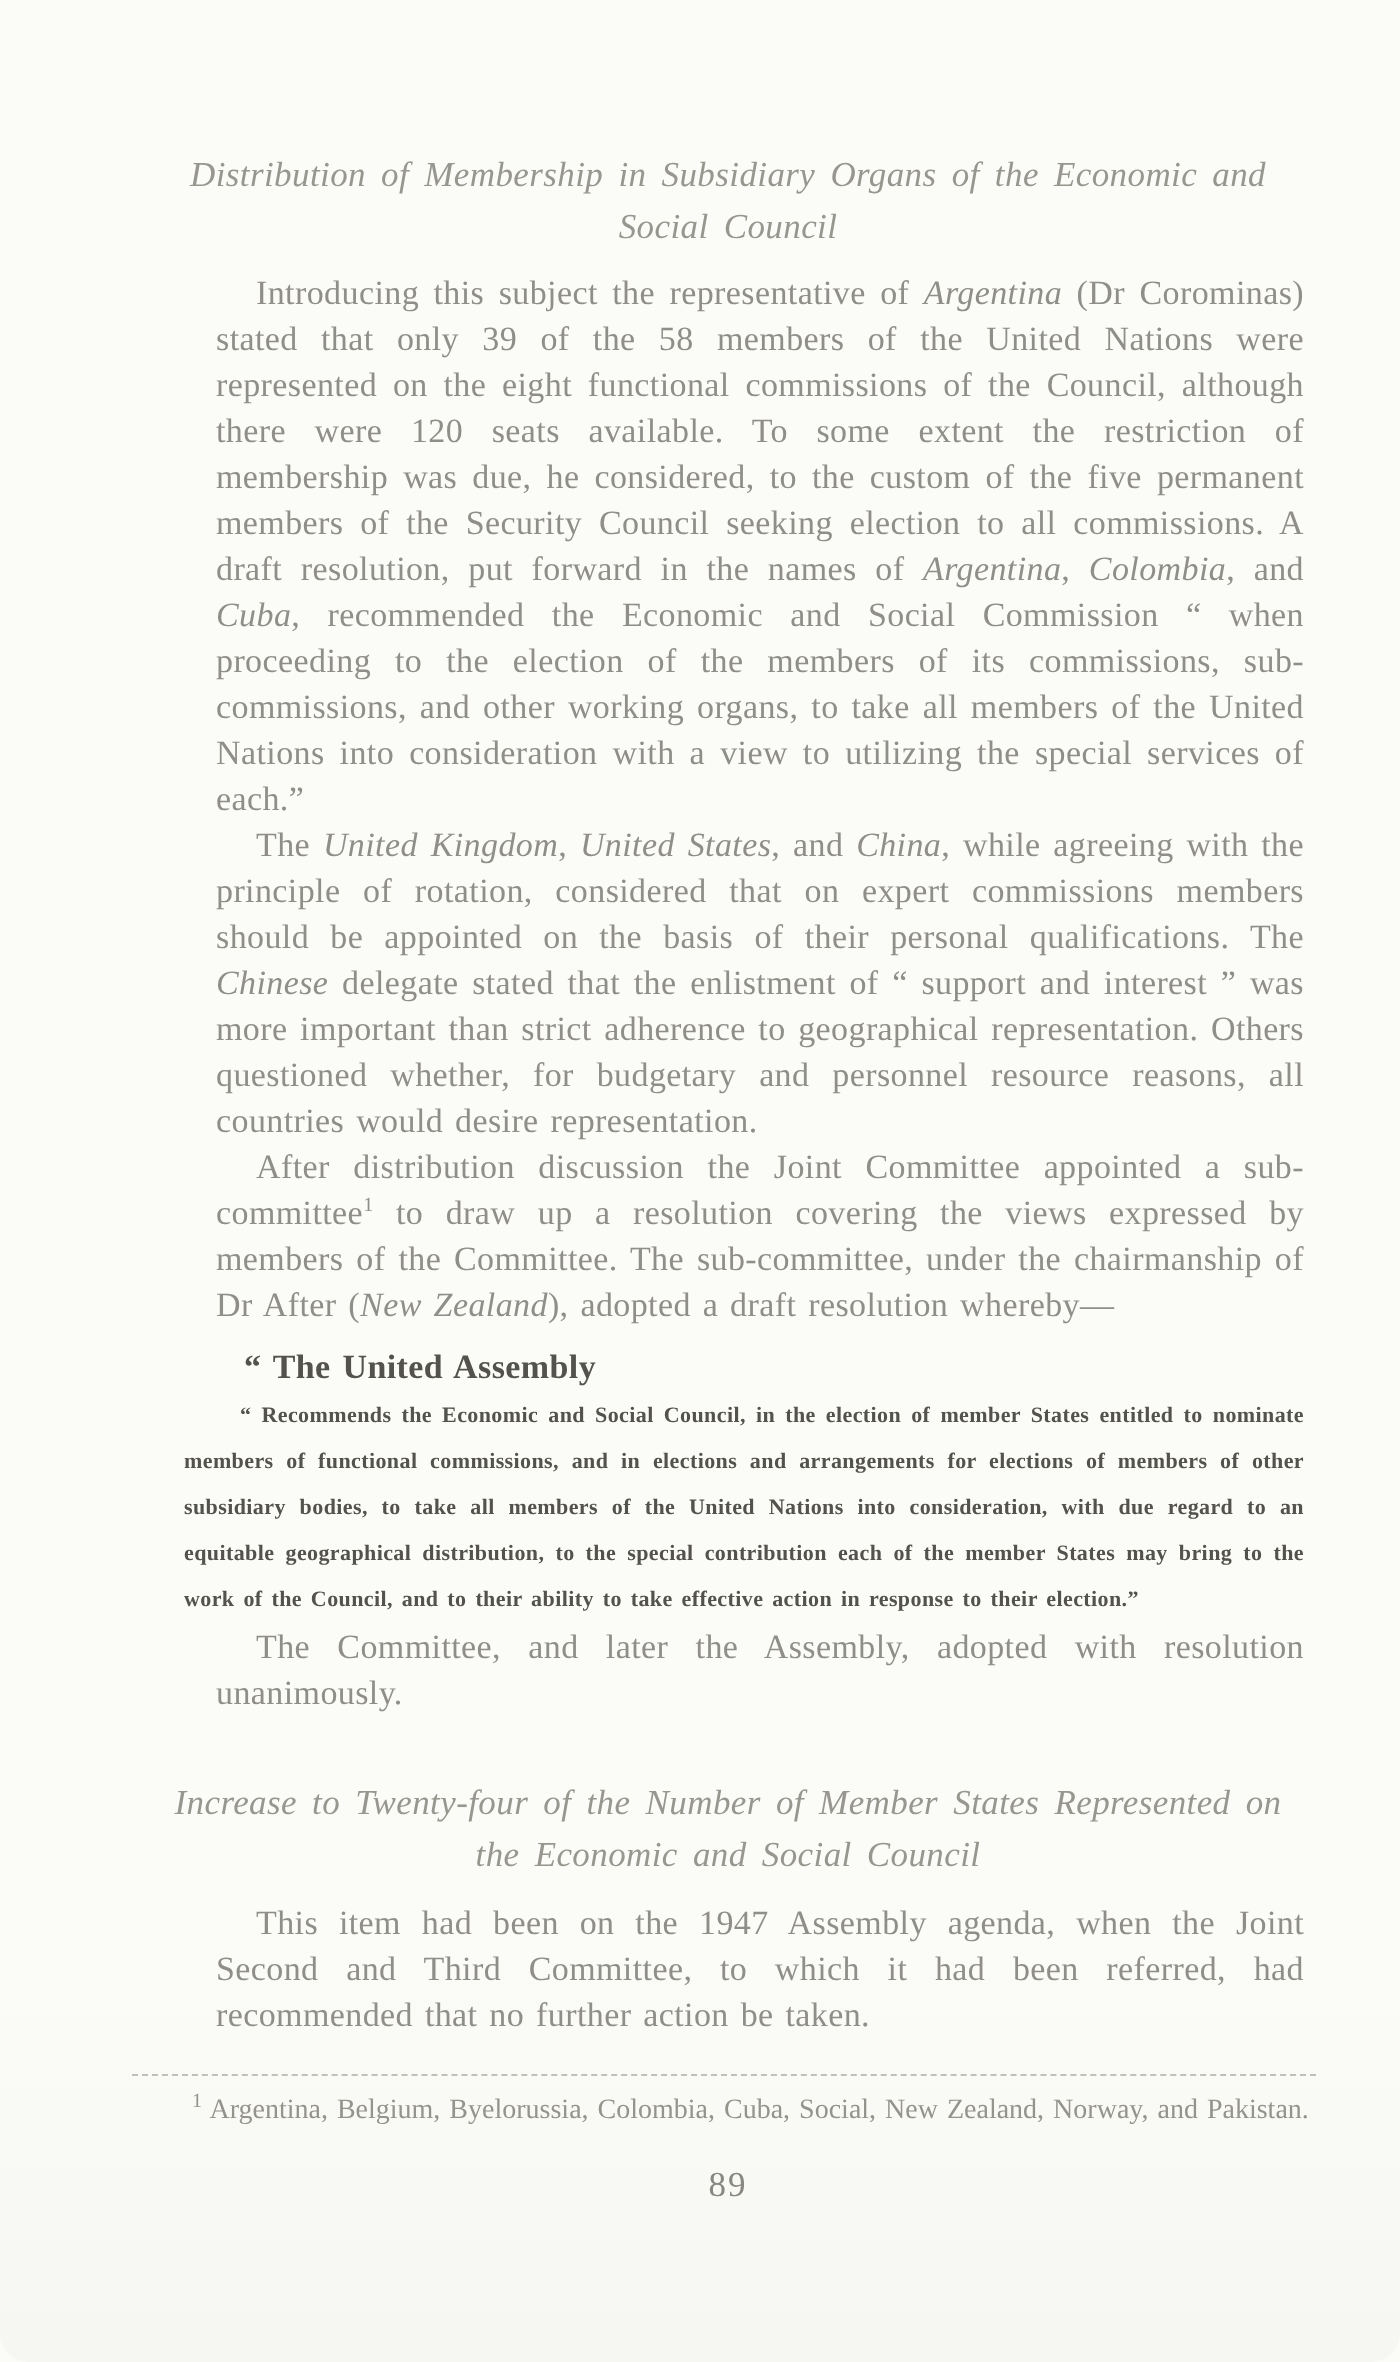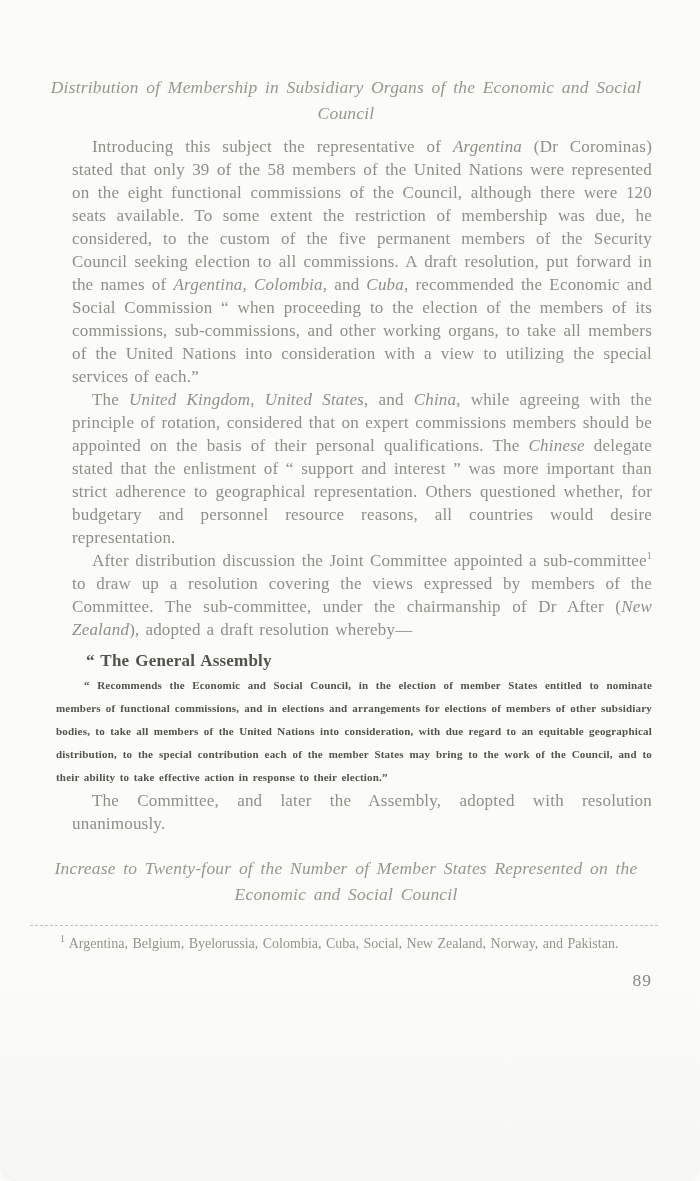--- a/index.html
+++ b/index.html
@@ -14,38 +14,38 @@
   }
   * { box-sizing: border-box; }
   html, body {
     margin: 0; padding: 0;
     width: 700px; height: 1181px;
     background: var(--paper);
   }
   .page {
     width: 700px; height: 1181px;
     overflow: hidden;
-    padding: 74px 48px 0 40px;
+    padding: 74px 48px 0 76px;
     background: linear-gradient(180deg, var(--paper) 0%, var(--paper) 82%, var(--paper_edge) 100%);
     font-family: "Liberation Serif", "DejaVu Serif", serif;
     color: var(--ink_body);
     border-radius: 14px;
   }
   .heading {
     font-size: 17.5px;
     line-height: 26px;
     font-weight: normal;
     font-style: italic;
     text-align: center;
     color: var(--ink_heading);
     word-spacing: 3px;
     letter-spacing: 0.2px;
     margin: 0 0 9px 0;
   }
-  .heading.second { margin: 20px 0 10px 0; }
+  .heading.second { margin: 30px 0 10px 0; }
   .body {
     font-size: 17px;
     line-height: 23px;
     text-align: justify;
     word-spacing: 1.5px;
     letter-spacing: 0.2px;
     margin: 0;
   }
   .indent { text-indent: 20px; margin-left: 32px; }
   .it { font-style: italic; }
@@ -85,47 +85,48 @@
     font-size: 14px;
     line-height: 18.5px;
     text-align: justify;
     text-indent: 28px;
     word-spacing: 1px;
     color: var(--ink_footnote);
     margin: 0 -4px 0 -8px;
   }
   .page-number {
     margin-top: 16px;
-    text-align: right;
+    text-align: center;
     font-size: 17.5px;
     letter-spacing: 1px;
     color: var(--ink_pagenum);
   }
 </style>
 </head>
 <body>
 
 <div class="page">
 
   <h1 class="heading"><span class="it">Distribution of Membership in Subsidiary Organs of the Economic and Social Council</span></h1>
 
   <p class="body indent"><span>Introducing this subject the representative of </span><span class="it">Argentina</span><span> (Dr Corominas) stated that only 39 of the 58 members of the United Nations were represented on the eight functional commissions of the Council, although there were 120 seats available. To some extent the restriction of membership was due, he considered, to the custom of the five permanent members of the Security Council seeking election to all commissions. A draft resolution, put forward in the names of </span><span class="it">Argentina</span><span>, </span><span class="it">Colombia</span><span>, and </span><span class="it">Cuba</span><span>, recommended the Economic and Social Commission “ when proceeding to the election of the members of its commissions, sub-commissions, and other working organs, to take all members of the United Nations into consideration with a view to utilizing the special services of each.”</span></p>
 
   <p class="body indent"><span>The </span><span class="it">United Kingdom</span><span>, </span><span class="it">United States</span><span>, and </span><span class="it">China</span><span>, while agreeing with the principle of rotation, considered that on expert commissions members should be appointed on the basis of their personal qualifications. The </span><span class="it">Chinese</span><span> delegate stated that the enlistment of “ support and interest ” was more important than strict adherence to geographical representation. Others questioned whether, for budgetary and personnel resource reasons, all countries would desire representation.</span></p>
 
   <p class="body indent"><span>After distribution discussion the Joint Committee appointed a sub-committee</span><span class="sup">1</span><span> to draw up a resolution covering the views expressed by members of the Committee. The sub-committee, under the chairmanship of Dr After (</span><span class="it">New Zealand</span><span>), adopted a draft resolution whereby—</span></p>
 
-  <p class="quote-heading"><span>“ The General Assembly</span></p>
+  <p class="quote-heading"><span>“ The United Assembly</span></p>
 
   <p class="quote-body"><span>“ Recommends the Economic and Social Council, in the election of member States entitled to nominate members of functional commissions, and in elections and arrangements for elections of members of other subsidiary bodies, to take all members of the United Nations into consideration, with due regard to an equitable geographical distribution, to the special contribution each of the member States may bring to the work of the Council, and to their ability to take effective action in response to their election.”</span></p>
 
   <p class="body indent"><span>The Committee, and later the Assembly, adopted with resolution unanimously.</span></p>
 
   <h2 class="heading second"><span class="it">Increase to Twenty-four of the Number of Member States Represented on the Economic and Social Council</span></h2>
 
+  <p class="body indent"><span>This item had been on the 1947 Assembly agenda, when the Joint Second and Third Committee, to which it had been referred, had recommended that no further action be taken.</span></p>
 
   <hr class="footnote-rule">
 
   <p class="footnote"><span class="sup">1</span><span> Argentina, Belgium, Byelorussia, Colombia, Cuba, Social, New Zealand, Norway, and Pakistan.</span></p>
 
   <div class="page-number">89</div>
 
 </div>
 
 </body></html>

